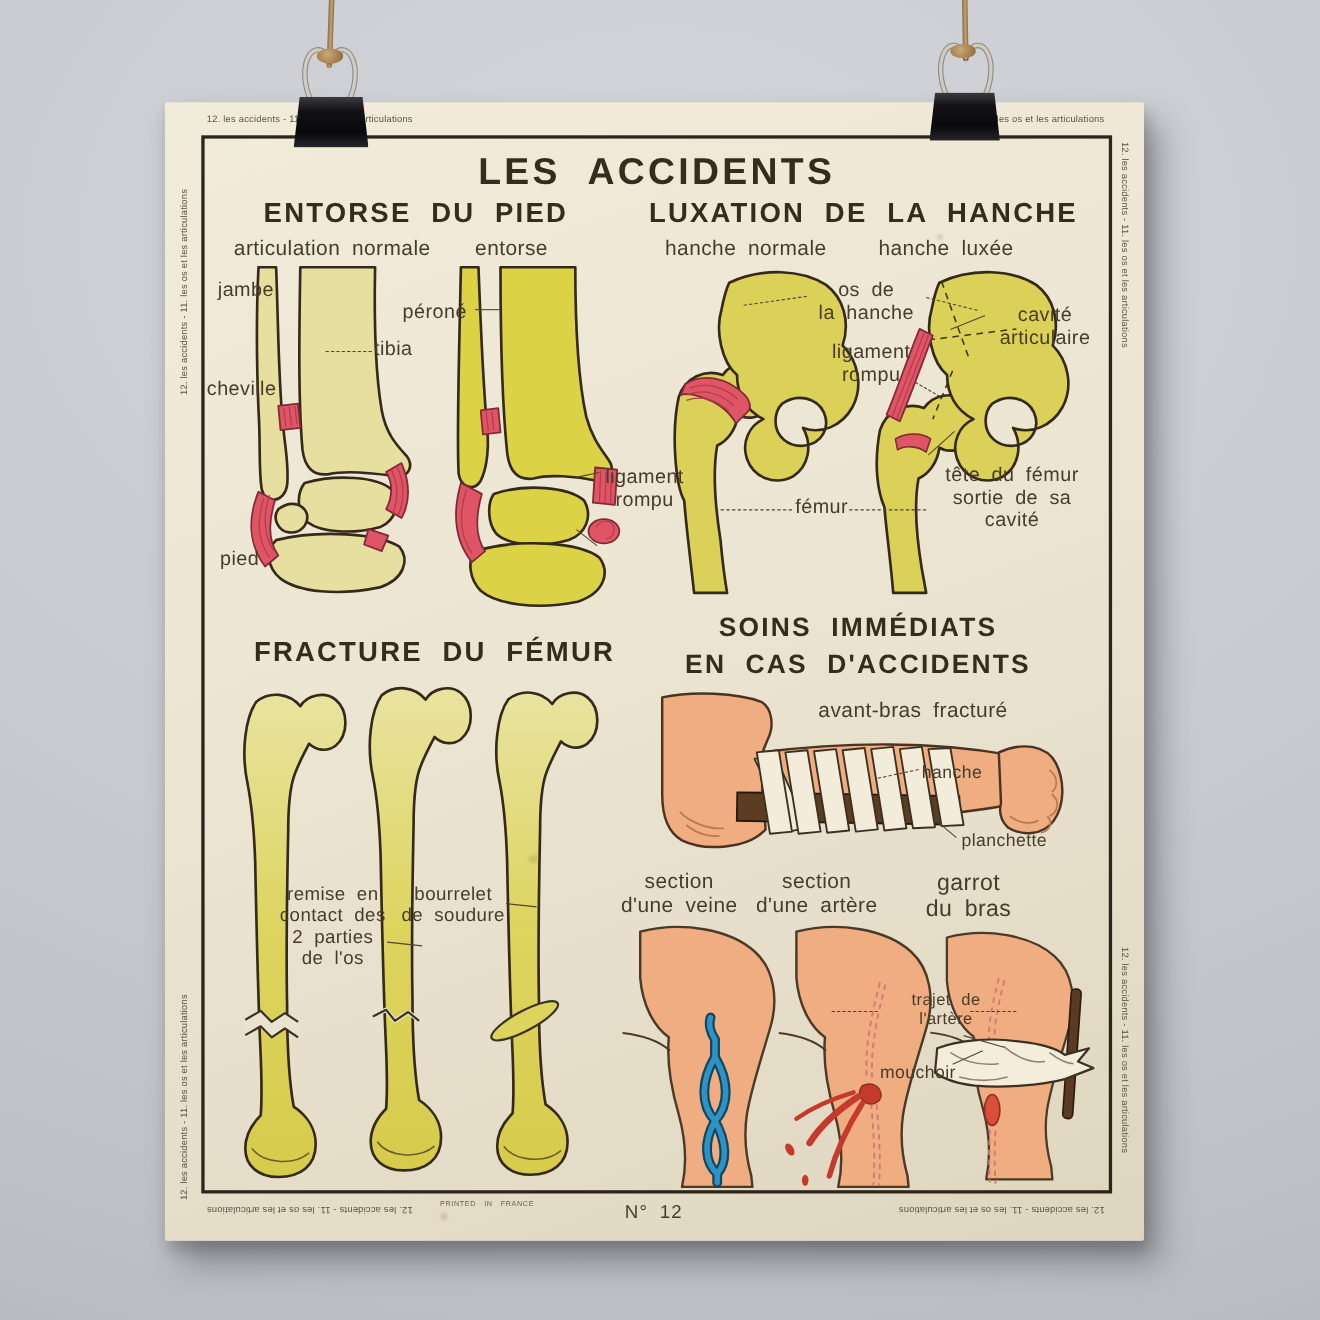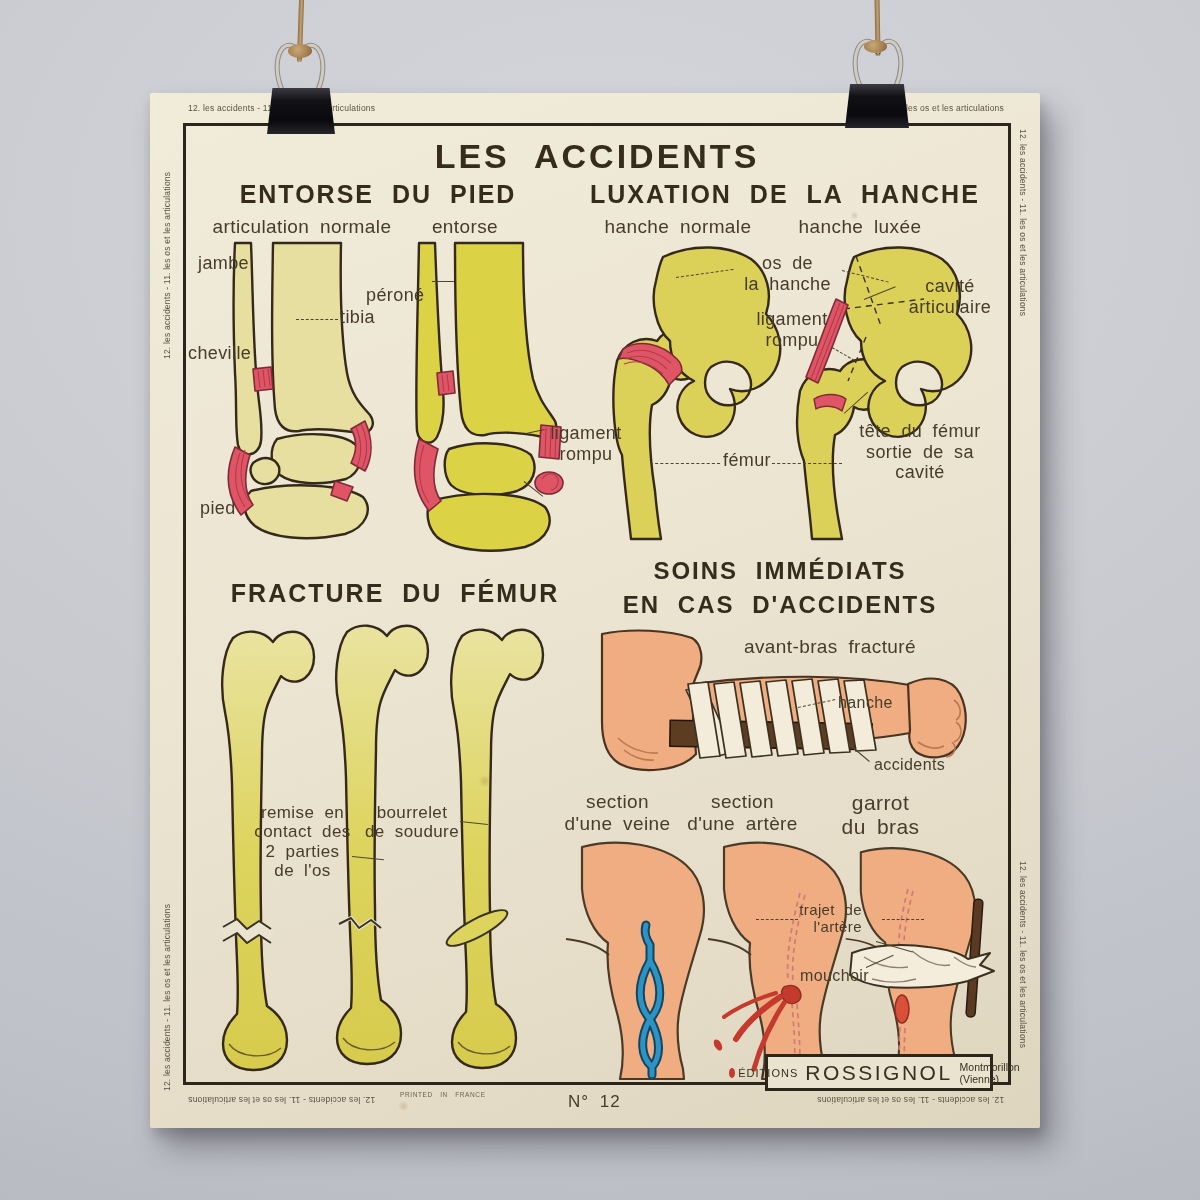--- a/index.html
+++ b/index.html
@@ -237,21 +237,21 @@
           <path d="M22,116 C34,124 50,128 66,126"></path>
           <path d="M70,110 C82,120 96,126 108,124"></path>
           <path d="M30,138 C44,142 60,142 74,138"></path>
           <path d="M112,116 C120,122 128,126 134,126"></path>
         </g>
       </g>
       <ellipse cx="60" cy="168" rx="7" ry="14" fill="#d94f3a" stroke="#8e2f24" stroke-width="1.5"></ellipse>
     </svg>
 
     <div class="lbl" style="left:48px;top:160px;">jambe</div>
-    <div class="lbl" style="left:216px;top:192px;">péroné</div>
+    <div class="lbl" style="left:216px;top:180px;">péroné</div>
     <div class="lbl" style="left:190px;top:214px;">tibia</div>
     <div class="lbl" style="left:38px;top:250px;">cheville</div>
     <div class="lbl" style="left:394px;top:330px;width:84px;">
       <div>ligament</div>
       <div>rompu</div>
     </div>
     <div class="lbl" style="left:50px;top:405px;">pied</div>
 
     <div class="lbl" style="left:585px;top:160px;width:105px;">
       <div>os de</div>
@@ -281,35 +281,35 @@
     </div>
     <div class="lbl" style="left:212px;top:710px;width:100px;font-size:17px;">
       <div>bourrelet</div>
       <div>de soudure</div>
     </div>
 
     <div class="heading" style="left:460px;top:464px;width:340px;font-size:24px;">SOINS IMMÉDIATS</div>
     <div class="heading" style="left:460px;top:498px;width:340px;font-size:24px;">EN CAS D'ACCIDENTS</div>
     <div class="lbl" style="left:530px;top:543px;width:300px;font-size:19px;">avant-bras fracturé</div>
     <div class="lbl" style="left:688px;top:601px;font-size:16px;">hanche</div>
-    <div class="lbl" style="left:724px;top:663px;font-size:16px;">accidents</div>
+    <div class="lbl" style="left:724px;top:663px;font-size:16px;">planchette</div>
 
     <div class="lbl" style="left:400px;top:698px;width:135px;font-size:19px;">
       <div>section</div>
       <div>d'une veine</div>
     </div>
     <div class="lbl" style="left:525px;top:698px;width:135px;font-size:19px;">
       <div>section</div>
       <div>d'une artère</div>
     </div>
     <div class="lbl" style="left:663px;top:698px;width:135px;font-size:21px;">
       <div>garrot</div>
       <div>du bras</div>
     </div>
-    <div class="lbl" style="left:628px;top:808px;width:84px;font-size:15px;text-align:right;">
+    <div class="lbl" style="left:668px;top:808px;width:84px;font-size:15px;">
       <div>trajet de</div>
       <div>l'artère</div>
     </div>
     <div class="lbl" style="left:650px;top:874px;font-size:16px;">mouchoir</div>
 
     <div class="ln" style="left:282px;top:188px;width:22px;"></div>
     <div class="ln lnd" style="left:146px;top:226px;width:42px;"></div>
     <div class="ln" style="left:376px;top:340px;width:19px;transform:rotate(-12deg);"></div>
     <div class="ln" style="left:374px;top:388px;width:24px;transform:rotate(38deg);"></div>
     <div class="ln lnd" style="left:526px;top:184px;width:58px;transform:rotate(-8deg);"></div>
@@ -321,25 +321,20 @@
     <div class="ln lnd" style="left:622px;top:370px;width:70px;"></div>
     <div class="ln" style="left:202px;top:763px;width:32px;transform:rotate(6deg);"></div>
     <div class="ln" style="left:310px;top:728px;width:28px;transform:rotate(6deg);"></div>
     <div class="ln lnd" style="left:648px;top:614px;width:38px;transform:rotate(-12deg);"></div>
     <div class="ln" style="left:698px;top:650px;width:28px;transform:rotate(40deg);"></div>
     <div class="ln lnd" style="left:606px;top:826px;width:42px;"></div>
     <div class="ln lnd" style="left:732px;top:826px;width:42px;"></div>
     <div class="ln" style="left:726px;top:848px;width:38px;transform:rotate(16deg);"></div>
     <div class="ln" style="left:716px;top:874px;width:30px;transform:rotate(-24deg);"></div>
 
-    <div class="pubbox">
-      <span style="font-size:11px;letter-spacing:1px;color:#38301f;">ÉDITIONS</span>
-      <span style="font-size:21px;letter-spacing:2.5px;color:#38301f;">ROSSIGNOL</span>
-      <span style="font-size:10.5px;color:#38301f;">Montmorillon  (Vienne)</span>
-    </div>
     <div class="lbl" style="left:250px;top:998px;font-size:6.5px;letter-spacing:.6px;color:#6a5f4d;">PRINTED IN FRANCE</div>
     <div class="lbl" style="left:418px;top:999px;font-size:17px;letter-spacing:1px;">N° 12</div>
 
     <div class="spot" style="left:328px;top:682px;width:14px;height:12px;background:radial-gradient(circle,rgba(158,112,56,.30),rgba(158,112,56,0) 70%);"></div>
     <div class="spot" style="left:248px;top:1008px;width:11px;height:10px;background:radial-gradient(circle,rgba(158,112,56,.28),rgba(158,112,56,0) 70%);"></div>
     <div class="spot" style="left:700px;top:118px;width:9px;height:9px;background:radial-gradient(circle,rgba(158,112,56,.25),rgba(158,112,56,0) 70%);"></div>
   </div>
 
   <svg class="wire" style="left:266px;top:22px;" width="70" height="70" viewBox="0 0 70 70">
     <g fill="none" stroke-linecap="round">

